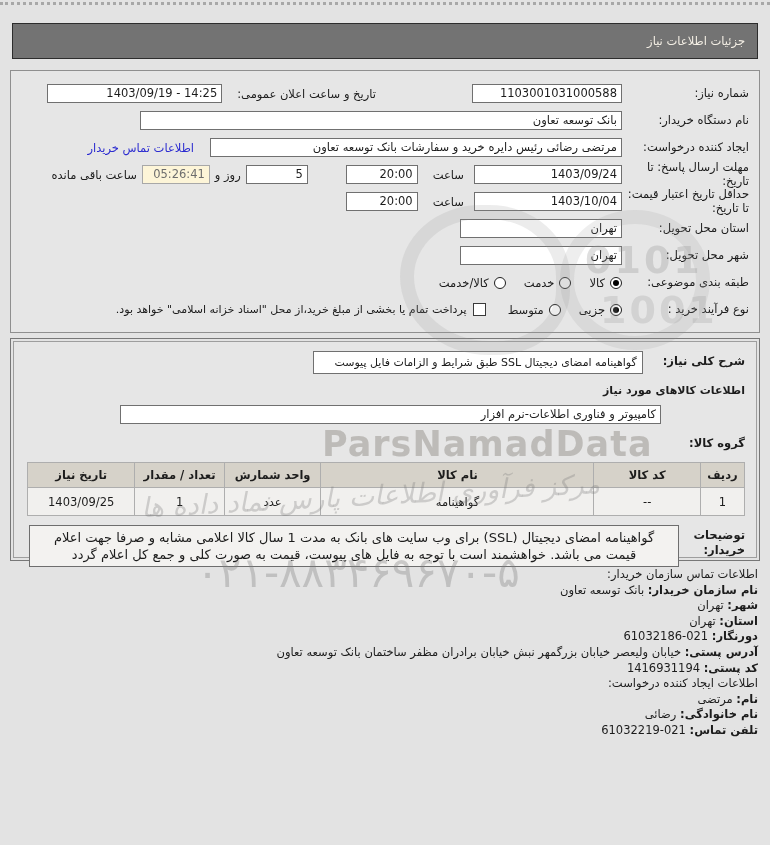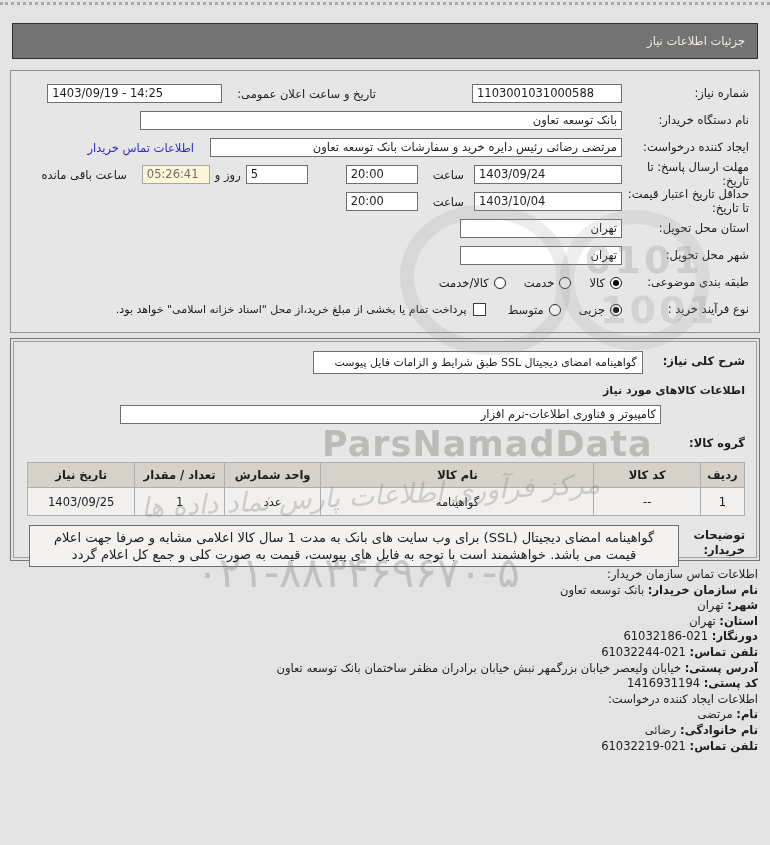--- a/index.html
+++ b/index.html
@@ -26,21 +26,21 @@
     position:absolute; top:70px; right:10px; left:10px; height:263px;
     border:1px solid #8f8f8f; background:#e6e6e6;
     padding:9px 10px 6px 10px;
   }
   .frow { display:flex; align-items:center; height:27px; }
   .flabel { width:127px; flex:none; padding-left:4px; font-size:11.5px; line-height:13.5px; }
   .ibox {
     background:#ffffff; border:1px solid #707070; height:19px; line-height:17px;
     padding:0 4px; font-size:11.5px; overflow:hidden; white-space:nowrap;
   }
-  .center { text-align:left; }
+  .center { text-align:right; }
   .ltr { direction:ltr; unicode-bidi:isolate; }
   .w150 { width:150px; } .w175 { width:175px; } .w480 { width:482px; }
   .w410 { width:412px; } .w148 { width:148px; } .w72 { width:72px; }
   .w62 { width:62px; } .w68 { width:68px; } .w160 { width:162px; } .w330 { width:330px; }
   .w540 { width:541px; } 
   .lbl2 { margin:0 10px 0 15px; font-size:11.5px; }
   .link { color:#2b2bd0; font-size:11.5px; margin-right:16px; cursor:pointer; }
   .countdown { background:#fdf5d8; border:1px solid #a8a8a8; color:#6d6d6d; }
   .radio {
     width:12px; height:12px; border:1px solid #1f1f1f; border-radius:50%;
@@ -124,21 +124,21 @@
   </div>
 
   <div class="frow">
     <span class="flabel">مهلت ارسال پاسخ: تا تاریخ:</span>
     <div class="ibox w148 center ltr">1403/09/24</div>
     <span class="lbl2">ساعت</span>
     <div class="ibox w72 center ltr">20:00</div>
     <div class="ibox w62 center ltr" style="margin-right:38px;">5</div>
     <span class="lbl2" style="margin:0 5px;">روز و</span>
     <div class="ibox w68 center ltr countdown">05:26:41</div>
-    <span class="lbl2" style="margin:0 15px;">ساعت باقی مانده</span>
+    <span class="lbl2" style="margin:0 5px;">ساعت باقی مانده</span>
   </div>
 
   <div class="frow">
     <span class="flabel">حداقل تاریخ اعتبار قیمت: تا تاریخ:</span>
     <div class="ibox w148 center ltr">1403/10/04</div>
     <span class="lbl2">ساعت</span>
     <div class="ibox w72 center ltr">20:00</div>
   </div>
 
   <div class="frow">
@@ -217,21 +217,20 @@
 
 </div>
 
 <div class="contact">
   <div class="cline b">اطلاعات تماس سازمان خریدار:</div>
 
   <div class="cline"><span class="b">نام سازمان خریدار:</span> <span>بانک توسعه تعاون</span></div>
   <div class="cline"><span class="b">شهر:</span> <span>تهران</span></div>
   <div class="cline"><span class="b">استان:</span> <span>تهران</span></div>
   <div class="cline"><span class="b">دورنگار:</span> <span class="ltr">61032186-021</span></div>
-  <div class="cline"><span class="b">تلفن تماس:</span> <span class="ltr">61032244-021</span></div>
   <div class="cline"><span class="b">آدرس پستی:</span> <span>خیابان ولیعصر خیابان بزرگمهر نبش خیابان برادران مظفر ساختمان بانک توسعه تعاون</span></div>
   <div class="cline"><span class="b">کد پستی:</span> <span class="ltr">1416931194</span></div>
 
   <div class="cline b">اطلاعات ایجاد کننده درخواست:</div>
 
   <div class="cline"><span class="b">نام:</span> <span>مرتضی</span></div>
   <div class="cline"><span class="b">نام خانوادگی:</span> <span>رضائی</span></div>
   <div class="cline"><span class="b">تلفن تماس:</span> <span class="ltr">61032219-021</span></div>
 </div>
 

